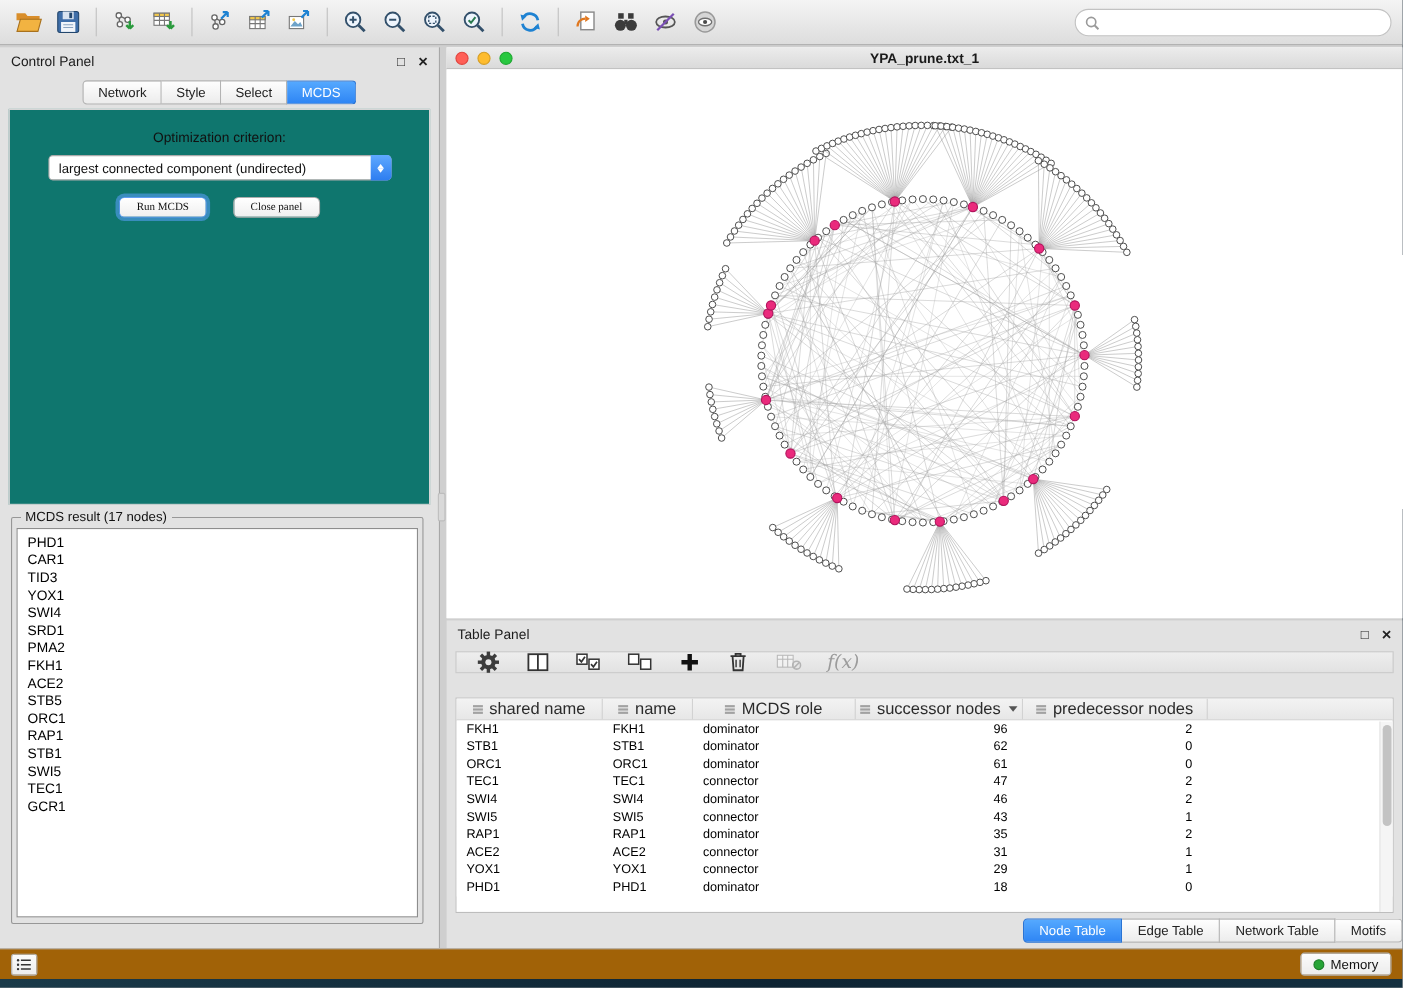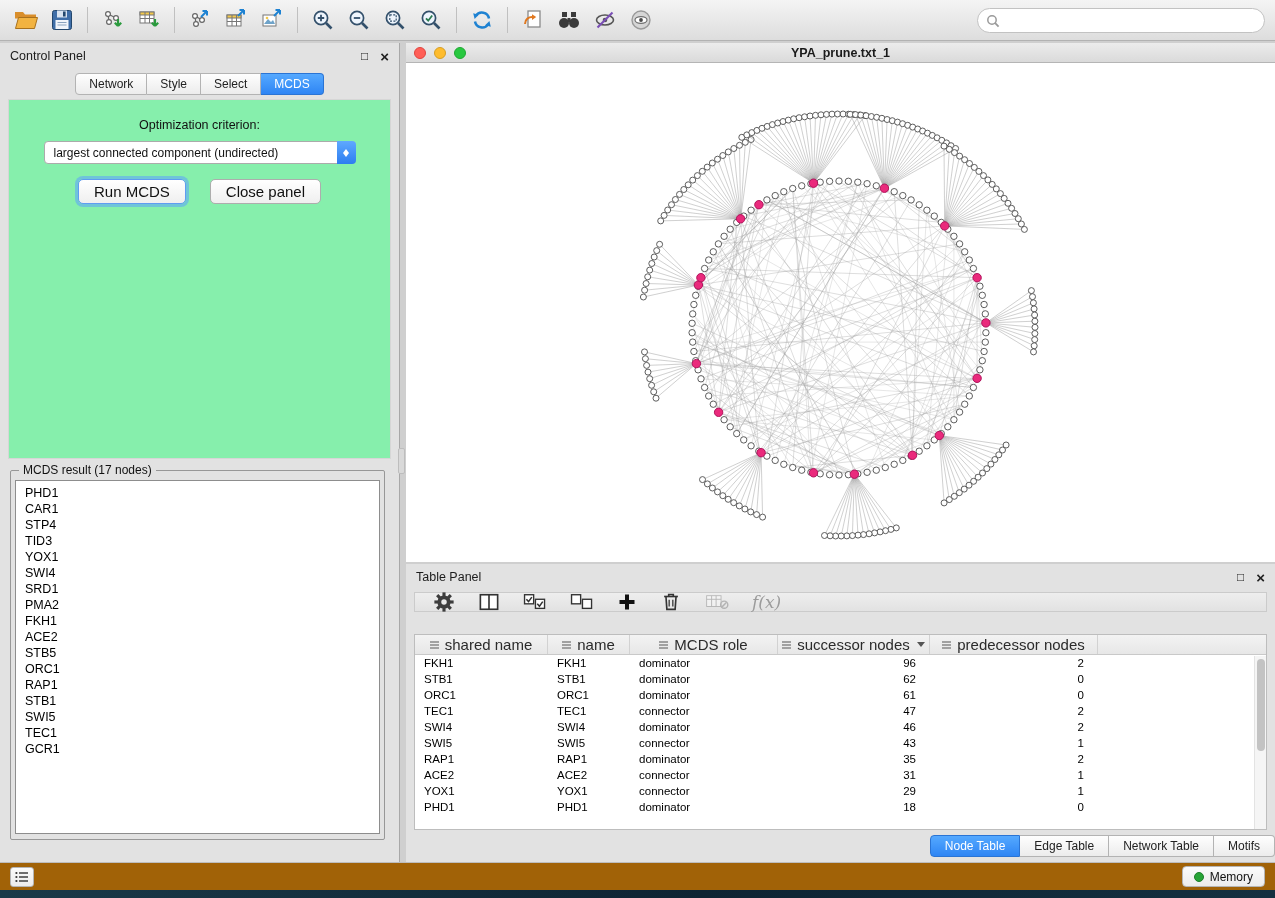--- a/index.html
+++ b/index.html
@@ -31,32 +31,32 @@
   .control-panel { position:absolute; left:0; top:43px; width:400px; height:819px;
     background:#e2e2e2; border-right:1px solid #a8a8a8; }
   .seg-row { position:absolute; top:30px; left:0; right:0; text-align:center; }
   .seg { display:inline-block; padding:3px 13px; font-size:12px; color:#222;
     background:linear-gradient(#fefefe,#ececec); border:1px solid #b3b3b3; border-left:none;
     cursor:default; vertical-align:middle; }
   .seg:first-child { border-left:1px solid #b3b3b3; border-radius:4px 0 0 4px; }
   .seg:last-child { border-radius:0 4px 4px 0; }
   .seg.active { background:linear-gradient(#55a9ff,#2e85f4); border-color:#2a74d4; color:#fff; }
   .cp-content { position:absolute; left:8px; right:8px; top:56px; height:360px;
-    background:#86efac; border:1px solid #d6d6d6; }
+    background:#0f766e; border:1px solid #d6d6d6; }
   .opt-label { text-align:center; font-size:12.5px; color:#111; margin-top:18px; }
   .dropdown { position:relative; width:312px; height:23px; margin:9px auto 0 auto;
     background:#fff; border:1px solid #ababab; border-radius:4px; display:flex; align-items:center;
     padding-left:9px; font-size:12px; color:#111; cursor:default; }
   .stepper { position:absolute; right:-1px; top:-1px; bottom:-1px; width:19px; border-radius:0 4px 4px 0;
     background:linear-gradient(#5fa9ff,#2d7df0); display:flex; flex-direction:column;
     align-items:center; justify-content:center; gap:2px; }
   .tri-up { width:0; height:0; border:3.5px solid transparent; border-bottom:4.5px solid #fff; margin-bottom:-1px; }
   .tri-dn { width:0; height:0; border:3.5px solid transparent; border-top:4.5px solid #fff; margin-top:-1px; }
   .btn-row { display:flex; justify-content:center; gap:24px; margin-top:15px; }
-  .mac-btn { font-family:Liberation Sans, sans-serif; font-size:15px; color:#111;
+  .mac-btn { font-family:Liberation Serif, serif; font-size:10px; color:#111;
     padding:3px 15px; background:linear-gradient(#ffffff,#efefef); border:1px solid #adadad;
     border-radius:5px; cursor:default; }
   .mac-btn.focused { border-color:#5f9cf2; box-shadow:0 0 0 3px rgba(92,161,255,0.55); }
   .mcds-fieldset { position:absolute; left:10px; right:14px; top:420px; bottom:22px;
     border:1px solid #979797; border-radius:2px; padding:3px 4px 5px 4px; }
   .mcds-fieldset legend { font-size:12px; color:#111; padding:0 4px; margin-left:4px; }
   .mcds-list { width:100%; height:100%; background:#fff; border:1px solid #8d8d8d;
     overflow:hidden; padding:4px 9px; }
   .mcds-item { font-size:12.5px; line-height:16px; color:#000; cursor:default; }
 
@@ -291,21 +291,20 @@
       <div class="btn-row">
         <button class="mac-btn focused">Run MCDS</button>
         <button class="mac-btn">Close panel</button>
       </div>
     </div>
     <fieldset class="mcds-fieldset">
       <legend>MCDS result (17 nodes)</legend>
       <div class="mcds-list">
           <div class="mcds-item">PHD1</div>
           <div class="mcds-item">CAR1</div>
-          <div class="mcds-item">STP4</div>
           <div class="mcds-item">TID3</div>
           <div class="mcds-item">YOX1</div>
           <div class="mcds-item">SWI4</div>
           <div class="mcds-item">SRD1</div>
           <div class="mcds-item">PMA2</div>
           <div class="mcds-item">FKH1</div>
           <div class="mcds-item">ACE2</div>
           <div class="mcds-item">STB5</div>
           <div class="mcds-item">ORC1</div>
           <div class="mcds-item">RAP1</div>

